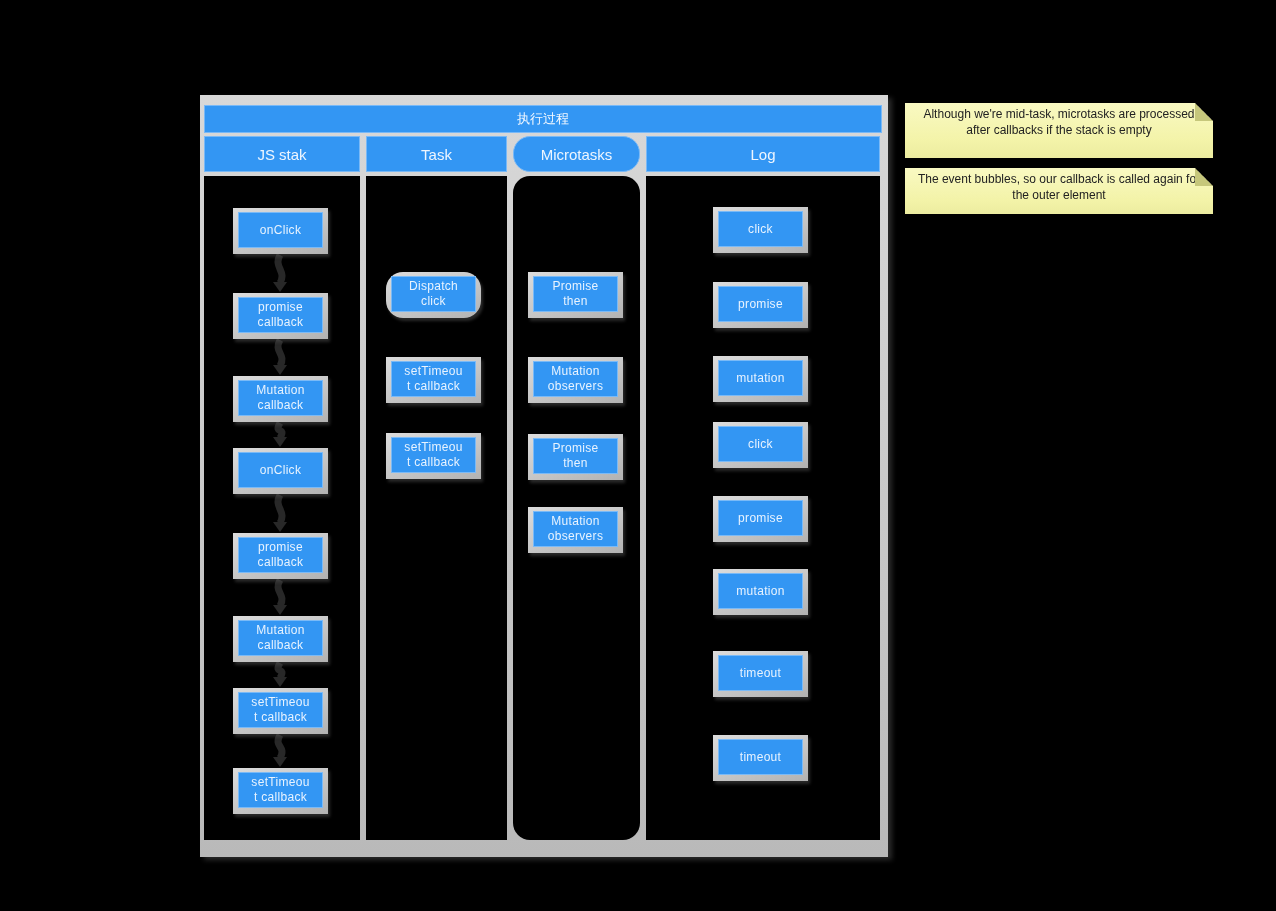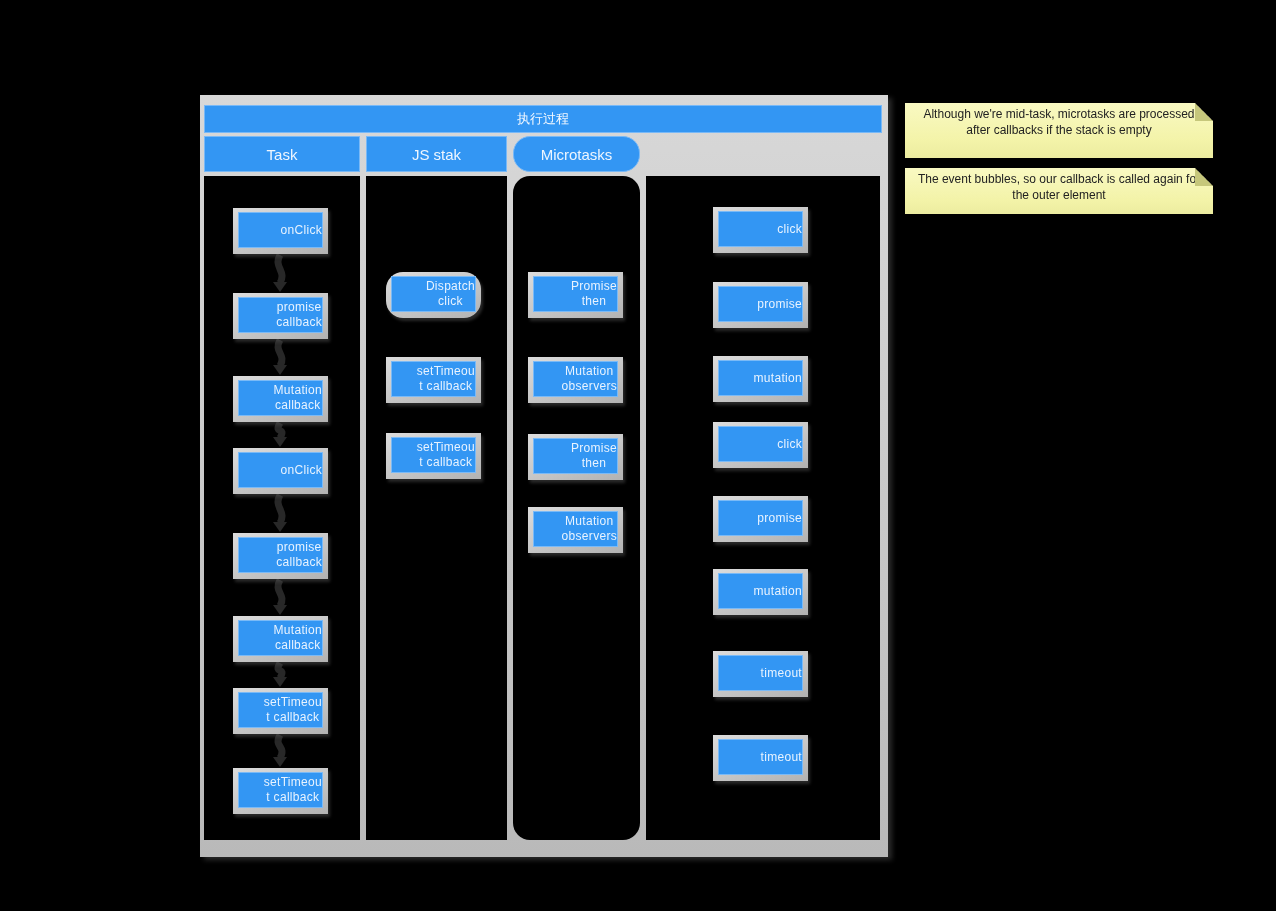--- a/index.html
+++ b/index.html
@@ -25,21 +25,21 @@
   .col:nth-child(1) .box{left:29px;}
   .col:nth-child(2) .box{left:20px;}
   .col:nth-child(3) .box{left:15px;}
   .col:nth-child(4) .box{left:67px;}
 
   
   .box{position:absolute;width:95px;height:46px;box-sizing:border-box;
     background:linear-gradient(160deg,#dcdcdc 0%,#c6c6c6 55%,#b2b2b2 100%);
     padding:4px 5px 6px 5px;box-shadow:2px 3px 3px rgba(90,90,90,.45);}
   .box-face{width:100%;height:100%;background:#3396f3;border:1px solid rgba(255,255,255,.35);
-    box-sizing:border-box;display:flex;align-items:center;justify-content:flex-end;}
+    box-sizing:border-box;display:flex;align-items:center;justify-content:center;}
   .box-face span{color:#e8f3ff;font-size:12px;line-height:15px;text-align:center;
     white-space:pre-line;letter-spacing:.3px;}
   .arrow-layer{position:absolute;left:0;top:0;pointer-events:none;}
 
   
   .note{position:absolute;left:905px;width:308px;box-sizing:border-box;
     background:linear-gradient(180deg,#f9f9c2 0%,#f3f3a8 70%,#ececa0 100%);
     clip-path:polygon(0 0,calc(100% - 18px) 0,100% 18px,100% 100%,0 100%);
     filter:drop-shadow(4px 3px 2px rgba(150,150,150,.55));
     display:flex;align-items:flex-start;justify-content:center;}
@@ -49,23 +49,24 @@
   .note-fold{position:absolute;top:0;right:0;width:18px;height:18px;
     background:linear-gradient(to top right,#c6c77b 50%,transparent 50%);}
 </style>
 </head>
 <body>
 
 <div class="stage">
   <div class="frame">
     <div class="titlebar">执行过程</div>
     <div class="headers" id="headers">
+        <div class="hcell">JS stak</div>
         <div class="hcell">Task</div>
-        <div class="hcell">JS stak</div>
         <div class="hcell">Microtasks</div>
+        <div class="hcell">Log</div>
       </div>
     <div class="cols" id="cols">
         <div class="col">
           <svg width="156" height="664" class="arrow-layer">
             <path d="M76,79 C69,91 83,95 76,107" stroke="#282828" stroke-width="7" fill="none"></path>
             <polygon points="69,106 83,106 76,116" fill="#282828"></polygon>
             <path d="M76,164 C69,176 83,178 76,190" stroke="#282828" stroke-width="7" fill="none"></path>
             <polygon points="69,189 83,189 76,199" fill="#282828"></polygon>
             <path d="M76,247 C69,259 83,250 76,262" stroke="#282828" stroke-width="7" fill="none"></path>
             <polygon points="69,261 83,261 76,271" fill="#282828"></polygon>

